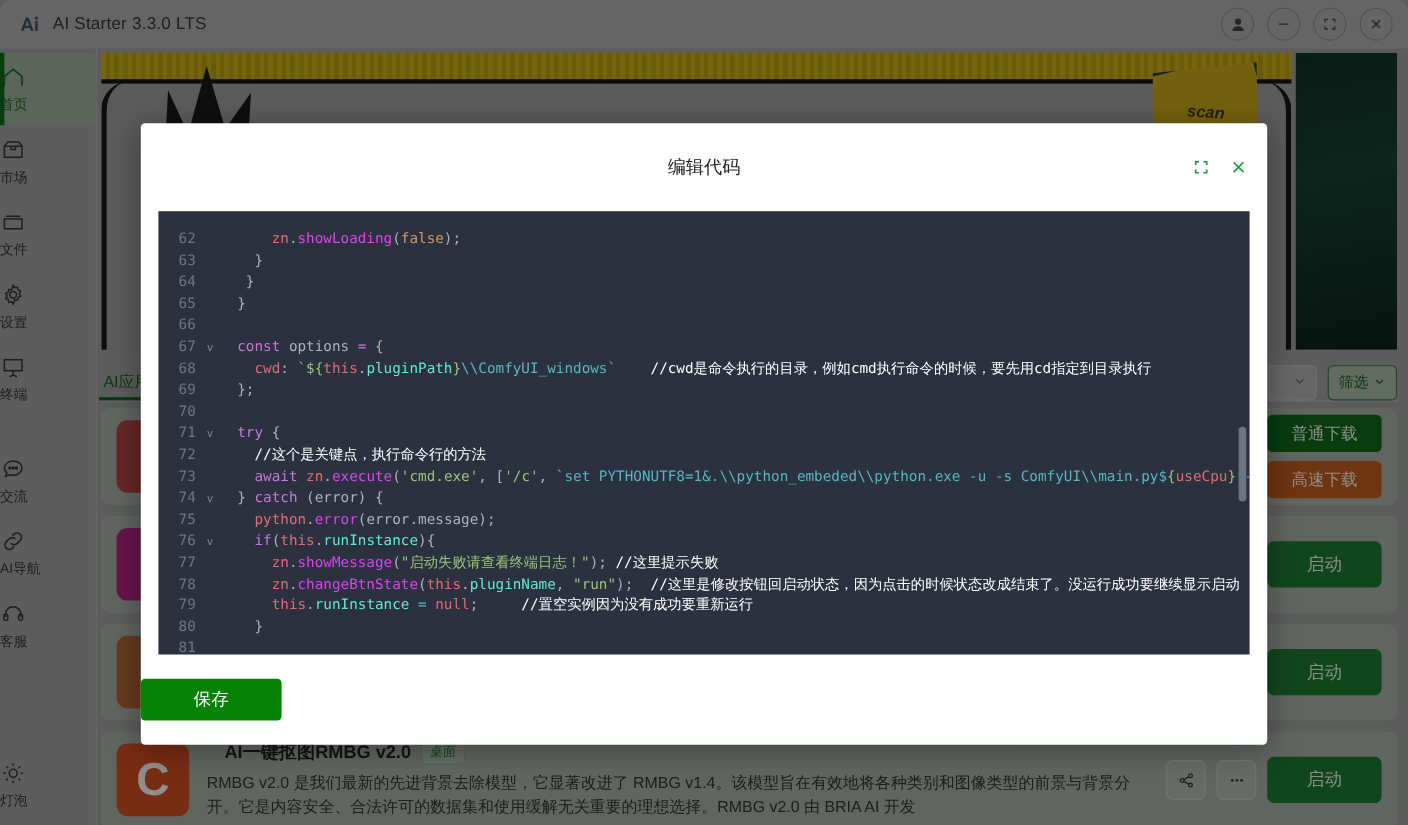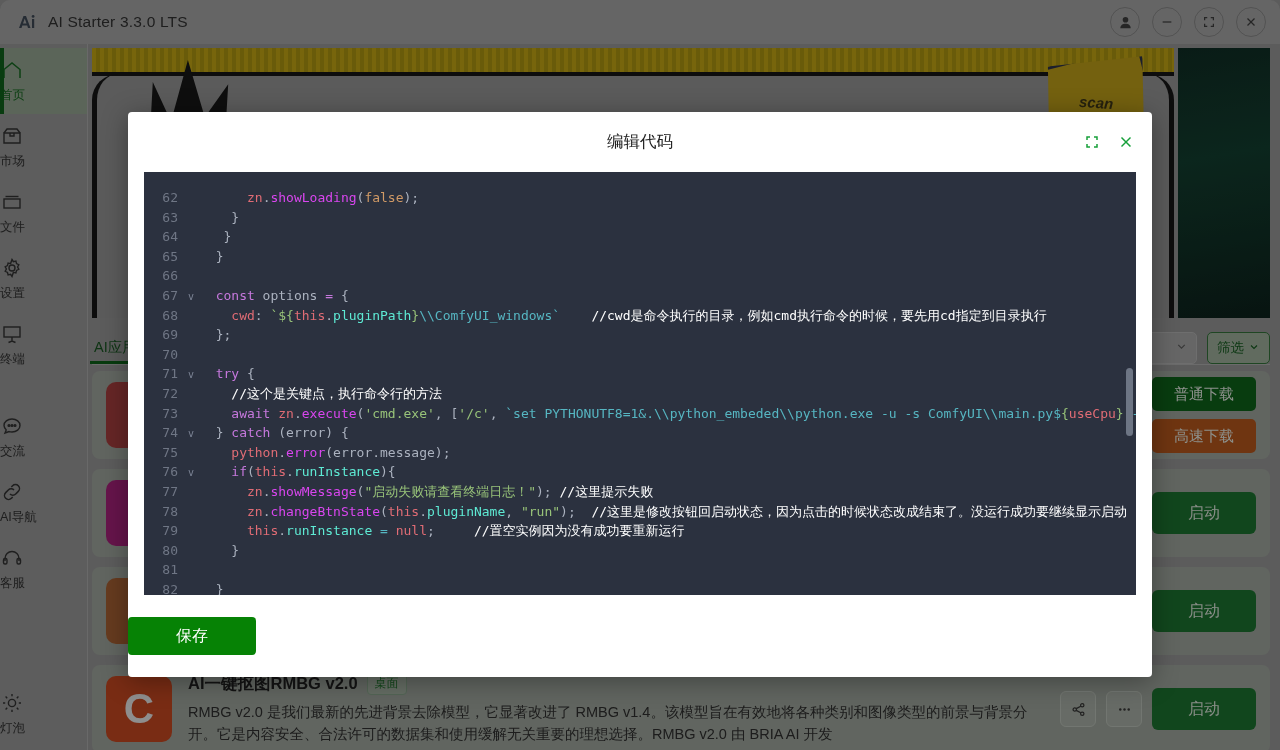--- a/index.html
+++ b/index.html
@@ -193,21 +193,21 @@
     gap: 16px;
     position: relative;
   }
   .card-icon {
     width: 66px; height: 66px; border-radius: 10px;
     display: flex; align-items: center; justify-content: center;
     color: #d8d8d8; font-size: 42px; font-weight: bold;
     flex: 0 0 auto;
   }
   .card-body { flex: 1 1 auto; min-width: 0; overflow: hidden; }
-  .card-title-row { display: flex; align-items: center; gap: 9px; }
+  .card-title-row { display: flex; align-items: center; gap: 9px; margin-left: 16px; }
   .card-title { font-size: 16.5px; font-weight: bold; color: #1d1d1d; }
   .card-badge {
     font-size: 12px; color: #1c6b28;
     border: 1px solid #7f9a82; border-radius: 4px;
     background: #9aa698;
     padding: 2px 7px;
   }
   .card-desc {
     margin-top: 7px;
     font-size: 14.5px; color: #2c2c2c; line-height: 1.5;
@@ -245,21 +245,21 @@
     position: absolute;
     left: 128px; top: 112px;
     width: 1024px; height: 565px;
     background: #ffffff;
     border-radius: 4px;
     z-index: 50;
     display: flex; flex-direction: column;
     box-shadow: 0 4px 26px rgba(0,0,0,.35);
   }
   .modal-header {
-    height: 60px; position: relative;
+    height: 80px; position: relative;
     display: flex; align-items: center; justify-content: center;
     flex: 0 0 auto;
   }
   .modal-title { font-size: 16.5px; color: #222; }
   .modal-hdr-actions {
     position: absolute; right: 18px; top: 50%;
     transform: translateY(-50%);
     display: flex; align-items: center; gap: 18px;
   }
   .hdr-ico { color: #17a03a; cursor: pointer; display: flex; }

